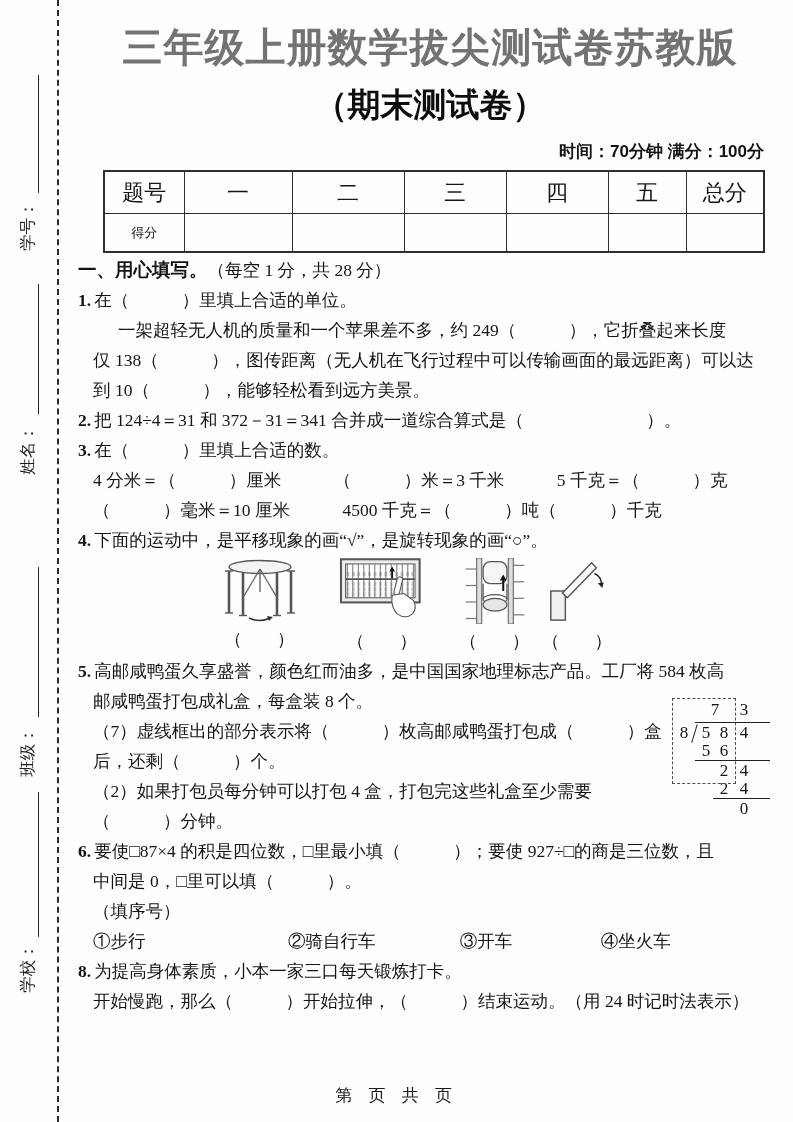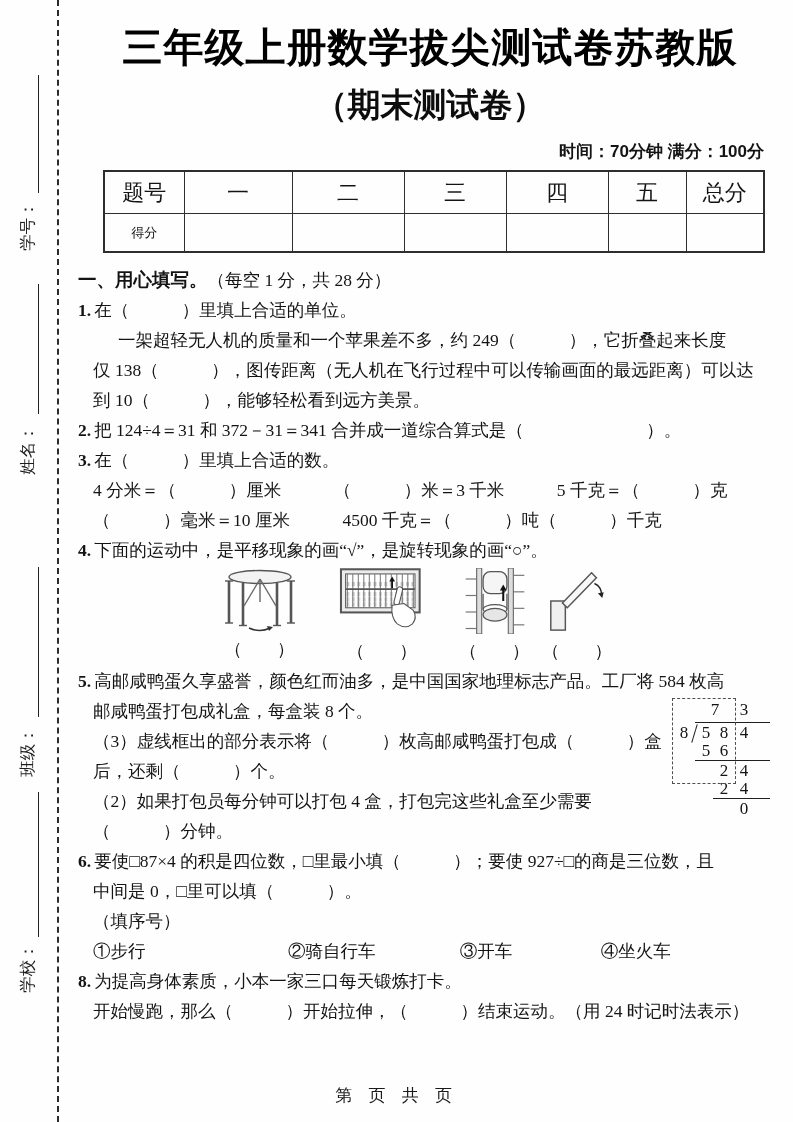--- a/index.html
+++ b/index.html
@@ -8,36 +8,36 @@
 
   
   .seal-dash{position:absolute;left:57px;top:0;height:1122px;border-left:2px dashed #2b2b2b;}
   .seal-blank{position:absolute;left:38px;width:0;border-left:1.6px solid #222;}
   .seal-label{position:absolute;left:4px;width:48px;height:52px;display:flex;align-items:center;justify-content:center;}
   .seal-label span{transform:rotate(-90deg);white-space:nowrap;font-size:16.5px;color:#1c1c1c;}
 
   
   .header{position:absolute;left:78px;top:20px;width:704px;}
   .title{margin:0;text-align:center;font-family:"Liberation Sans","DejaVu Sans",sans-serif;
-         font-weight:700;font-size:40px;letter-spacing:1px;color:#000000;}
+         font-weight:700;font-size:40px;letter-spacing:1px;color:#737373;}
   .subtitle{margin:8px 0 0 0;text-align:center;font-family:"Liberation Sans","DejaVu Sans",sans-serif;
             font-weight:700;font-size:33px;color:#0d0d0d;}
   .meta{margin-top:12px;text-align:right;padding-right:18px;
         font-family:"Liberation Sans","DejaVu Sans",sans-serif;font-weight:700;font-size:17px;}
 
   
   .score-table{position:absolute;left:103px;top:170px;width:660px;border-collapse:collapse;
                table-layout:fixed;border:2.2px solid #2e2e2e;}
   .score-table th,.score-table td{border:1.6px solid #2e2e2e;text-align:center;
                font-weight:400;font-size:22px;padding:0;margin-left:25px;}
   .score-table tr.r1 th{height:41px;}
   .score-table tr.r2 td{height:37px;font-size:13px;}
 
   
-  .content{position:absolute;left:78px;top:265px;width:706px;font-size:17.5px;line-height:30px;}
+  .content{position:absolute;left:78px;top:255px;width:706px;font-size:17.5px;line-height:30px;}
   .ln{white-space:nowrap;height:30px;}
   .ind{padding-left:15px;}
   .ind2{padding-left:40px;}
   .qnum{font-weight:700;margin-right:3px;}
   .sec-h{font-family:"Liberation Sans","DejaVu Sans",sans-serif;font-weight:700;font-size:18.5px;}
   .sec-note{font-size:17.5px;}
   .opt{display:inline-block;}
   .opt1{margin-right:92px;text-align:center;} .opt2{margin-right:80px;margin-left:46px;} .opt3{margin-right:84px;}
 
   
@@ -239,21 +239,21 @@
           <path d="M57,31 l-4.5,-5 6,-1 z" fill="#222"></path>
         </svg>
         <figcaption>（　　）</figcaption>
       </figure>
     </div>
 
     <div class="ln">
       <span class="qnum">5.</span><span>高邮咸鸭蛋久享盛誉，颜色红而油多，是中国国家地理标志产品。工厂将 584 枚高</span>
     </div>
     <div class="ln ind"><span>邮咸鸭蛋打包成礼盒，每盒装 8 个。</span></div>
-    <div class="ln ind"><span>（3）虚线框出的部分表示将（　　　）枚高邮咸鸭蛋打包成（　　　）盒</span></div>
+    <div class="ln ind"><span>（7）虚线框出的部分表示将（　　　）枚高邮咸鸭蛋打包成（　　　）盒</span></div>
     <div class="ln ind"><span>后，还剩（　　　）个。</span></div>
     <div class="ln ind"><span>（2）如果打包员每分钟可以打包 4 盒，打包完这些礼盒至少需要</span></div>
     <div class="ln ind"><span>（　　　）分钟。</span></div>
 
     <div class="ln">
       <span class="qnum">6.</span><span>要使□87×4 的积是四位数，□里最小填（　　　）；要使 927÷□的商是三位数，且</span>
     </div>
     <div class="ln ind"><span>中间是 0，□里可以填（　　　）。</span></div>
 
     <div class="ln ind"><span>（填序号）</span></div>

